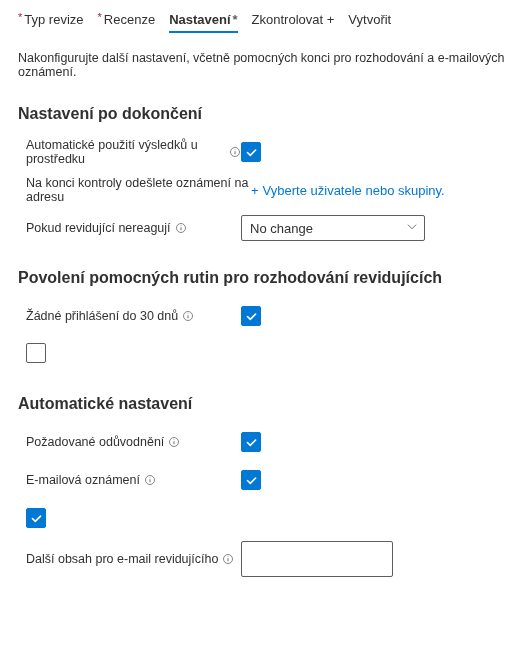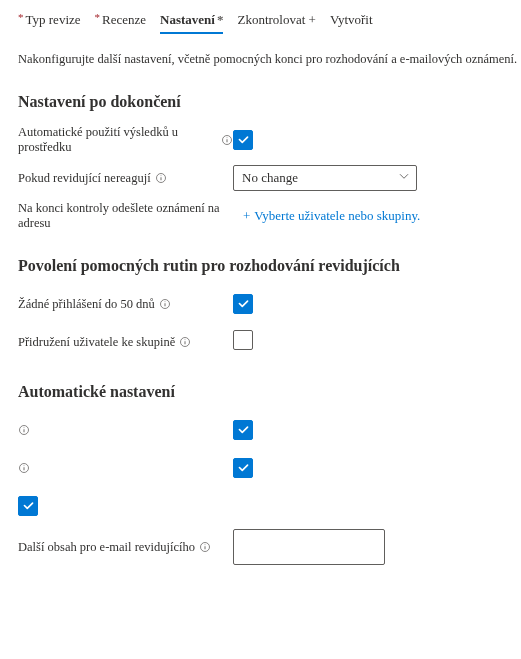--- a/index.html
+++ b/index.html
@@ -6,21 +6,20 @@
     margin: 0;
     padding: 0;
     font-family: "Segoe UI", -apple-system, BlinkMacSystemFont, sans-serif;
     font-size: 13px;
     color: #323130;
     background: #ffffff;
     width: 521px;
   }
   .page {
     padding: 8px 3px 18px 18px;
-    font-family: Liberation Serif, serif;
   }
   .tabs {
     display: flex;
     gap: 14px;
     border-bottom: 0;
     padding: 0 0 4px 0;
   }
   .tab {
     position: relative;
     font-size: 13px;
@@ -59,21 +58,21 @@
     font-weight: 600;
     margin: 26px 0 14px 0;
     color: #323130;
   }
   h2.section.first {
   }
   .row {
     display: flex;
     align-items: center;
     min-height: 30px;
-    margin: 8px 0;
+    margin: 8px 8px;
   }
   .row .label {
     width: 215px;
     flex: 0 0 auto;
     color: #323130;
     font-size: 12.5px;
     display: flex;
     align-items: center;
     gap: 4px;
   }
@@ -189,20 +188,32 @@
     </div>
     <div class="control">
       <div class="checkbox checked">
         <svg viewBox="0 0 16 16">
             <path d="M3 8 L6.5 11.5 L13 5" stroke="#ffffff" stroke-width="2" fill="none" stroke-linecap="round" stroke-linejoin="round"></path>
           </svg>
       </div>
     </div>
   </div>
 
+  <div class="row people">
+    <div class="label">
+      <span>Na konci kontroly odešlete oznámení na adresu</span>
+    </div>
+    <div class="control">
+      <div class="people-picker">
+        <span class="plus">+</span>
+        <span>Vyberte uživatele nebo skupiny.</span>
+      </div>
+    </div>
+  </div>
+
   <div class="row select-row">
     <div class="label">
       <span>Pokud revidující nereagují</span>
       <span class="info-icon">
         <svg viewBox="0 0 16 16" fill="none" stroke="#605e5c" stroke-width="1">
             <circle cx="8" cy="8" r="6"></circle>
             <line x1="8" y1="7" x2="8" y2="11" stroke-width="1.2"></line>
             <circle cx="8" cy="5" r="0.6" fill="#605e5c" stroke="none"></circle>
           </svg>
       </span>
@@ -212,93 +223,73 @@
         <span>No change</span>
         <span class="chev">
           <svg viewBox="0 0 16 16">
               <path d="M3 6 L8 11 L13 6" stroke="#605e5c" stroke-width="1.2" fill="none" stroke-linecap="round" stroke-linejoin="round"></path>
             </svg>
         </span>
       </div>
     </div>
   </div>
 
-  <div class="row people">
-    <div class="label">
-      <span>Na konci kontroly odešlete oznámení na adresu</span>
-    </div>
-    <div class="control">
-      <div class="people-picker">
-        <span class="plus">+</span>
-        <span>Vyberte uživatele nebo skupiny.</span>
-      </div>
-    </div>
-  </div>
-
   <h2 class="section">Povolení pomocných rutin pro rozhodování revidujících</h2>
 
   <div class="row">
     <div class="label">
-      <span>Žádné přihlášení do 50 dnů</span>
-      <span class="info-icon">
-        <svg viewBox="0 0 16 16" fill="none" stroke="#605e5c" stroke-width="1">
-            <circle cx="8" cy="8" r="6"></circle>
-            <line x1="8" y1="7" x2="8" y2="11" stroke-width="1.2"></line>
-            <circle cx="8" cy="5" r="0.6" fill="#605e5c" stroke="none"></circle>
-          </svg>
-      </span>
-    </div>
-    <div class="control">
-      <div class="checkbox checked">
-        <svg viewBox="0 0 16 16">
-            <path d="M3 8 L6.5 11.5 L13 5" stroke="#ffffff" stroke-width="2" fill="none" stroke-linecap="round" stroke-linejoin="round"></path>
-          </svg>
-      </div>
-    </div>
-  </div>
-
-  <div class="row">
-    <div class="label">
-      <span>Přidružení uživatele ke skupině</span>
-      <span class="info-icon">
-        <svg viewBox="0 0 16 16" fill="none" stroke="#605e5c" stroke-width="1">
-            <circle cx="8" cy="8" r="6"></circle>
-            <line x1="8" y1="7" x2="8" y2="11" stroke-width="1.2"></line>
-            <circle cx="8" cy="5" r="0.6" fill="#605e5c" stroke="none"></circle>
-          </svg>
-      </span>
-    </div>
+      <span>Žádné přihlášení do 30 dnů</span>
+      <span class="info-icon">
+        <svg viewBox="0 0 16 16" fill="none" stroke="#605e5c" stroke-width="1">
+            <circle cx="8" cy="8" r="6"></circle>
+            <line x1="8" y1="7" x2="8" y2="11" stroke-width="1.2"></line>
+            <circle cx="8" cy="5" r="0.6" fill="#605e5c" stroke="none"></circle>
+          </svg>
+      </span>
+    </div>
+    <div class="control">
+      <div class="checkbox checked">
+        <svg viewBox="0 0 16 16">
+            <path d="M3 8 L6.5 11.5 L13 5" stroke="#ffffff" stroke-width="2" fill="none" stroke-linecap="round" stroke-linejoin="round"></path>
+          </svg>
+      </div>
+    </div>
+  </div>
+
+  <div class="row">
     <div class="control">
       <div class="checkbox"></div>
     </div>
   </div>
 
   <h2 class="section">Automatické nastavení</h2>
 
   <div class="row">
     <div class="label">
-      <span class="info-icon">
-        <svg viewBox="0 0 16 16" fill="none" stroke="#605e5c" stroke-width="1">
-            <circle cx="8" cy="8" r="6"></circle>
-            <line x1="8" y1="7" x2="8" y2="11" stroke-width="1.2"></line>
-            <circle cx="8" cy="5" r="0.6" fill="#605e5c" stroke="none"></circle>
-          </svg>
-      </span>
-    </div>
-    <div class="control">
-      <div class="checkbox checked">
-        <svg viewBox="0 0 16 16">
-            <path d="M3 8 L6.5 11.5 L13 5" stroke="#ffffff" stroke-width="2" fill="none" stroke-linecap="round" stroke-linejoin="round"></path>
-          </svg>
-      </div>
-    </div>
-  </div>
-
-  <div class="row">
-    <div class="label">
+      <span>Požadované odůvodnění</span>
+      <span class="info-icon">
+        <svg viewBox="0 0 16 16" fill="none" stroke="#605e5c" stroke-width="1">
+            <circle cx="8" cy="8" r="6"></circle>
+            <line x1="8" y1="7" x2="8" y2="11" stroke-width="1.2"></line>
+            <circle cx="8" cy="5" r="0.6" fill="#605e5c" stroke="none"></circle>
+          </svg>
+      </span>
+    </div>
+    <div class="control">
+      <div class="checkbox checked">
+        <svg viewBox="0 0 16 16">
+            <path d="M3 8 L6.5 11.5 L13 5" stroke="#ffffff" stroke-width="2" fill="none" stroke-linecap="round" stroke-linejoin="round"></path>
+          </svg>
+      </div>
+    </div>
+  </div>
+
+  <div class="row">
+    <div class="label">
+      <span>E-mailová oznámení</span>
       <span class="info-icon">
         <svg viewBox="0 0 16 16" fill="none" stroke="#605e5c" stroke-width="1">
             <circle cx="8" cy="8" r="6"></circle>
             <line x1="8" y1="7" x2="8" y2="11" stroke-width="1.2"></line>
             <circle cx="8" cy="5" r="0.6" fill="#605e5c" stroke="none"></circle>
           </svg>
       </span>
     </div>
     <div class="control">
       <div class="checkbox checked">

